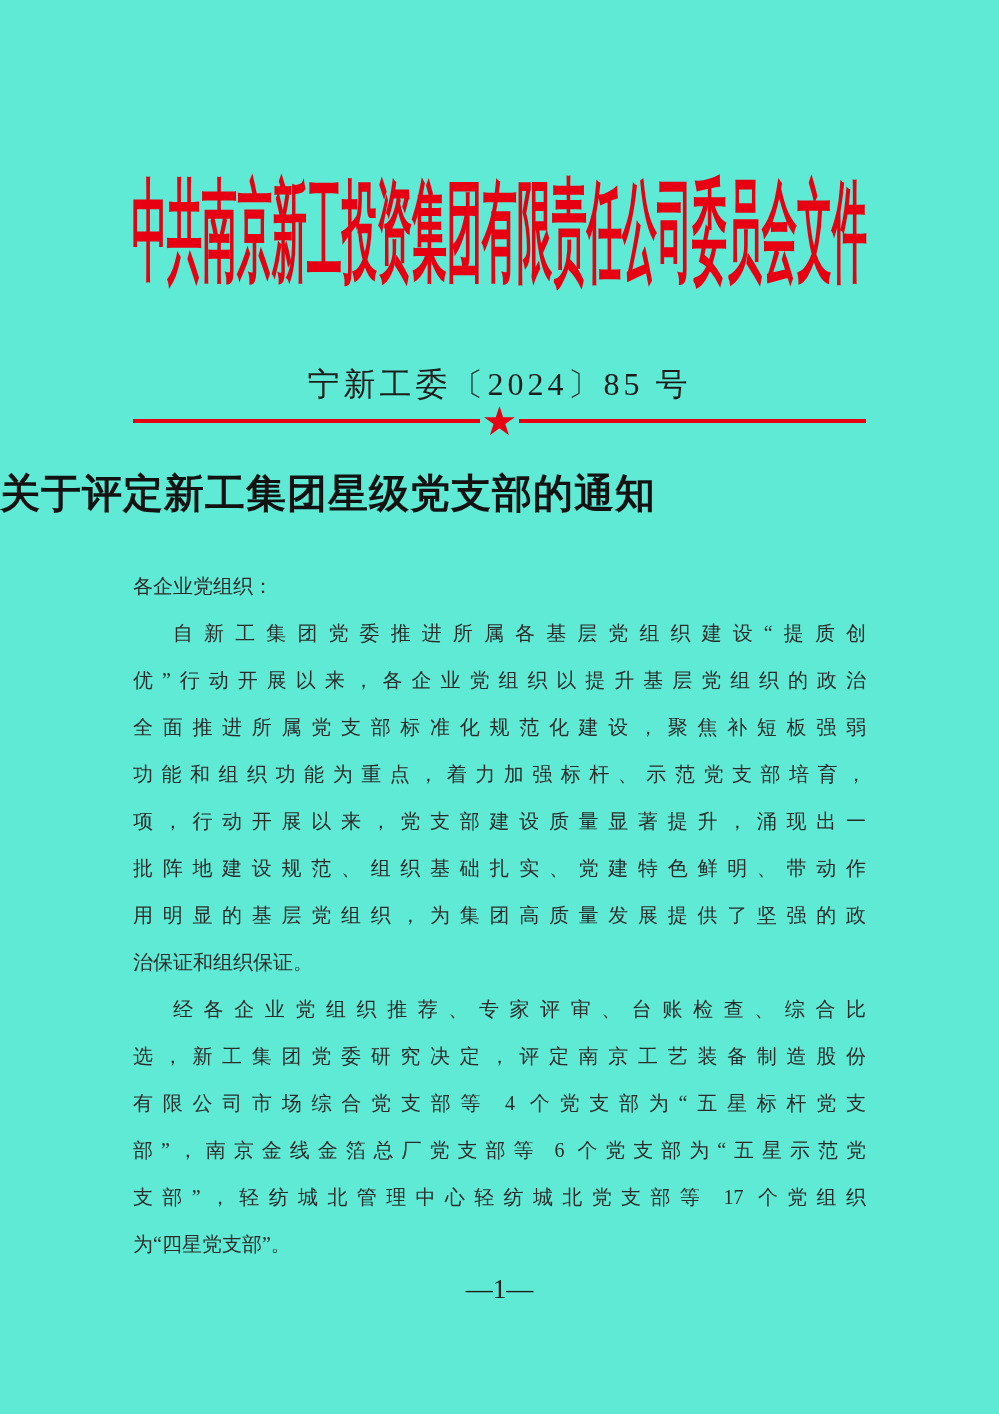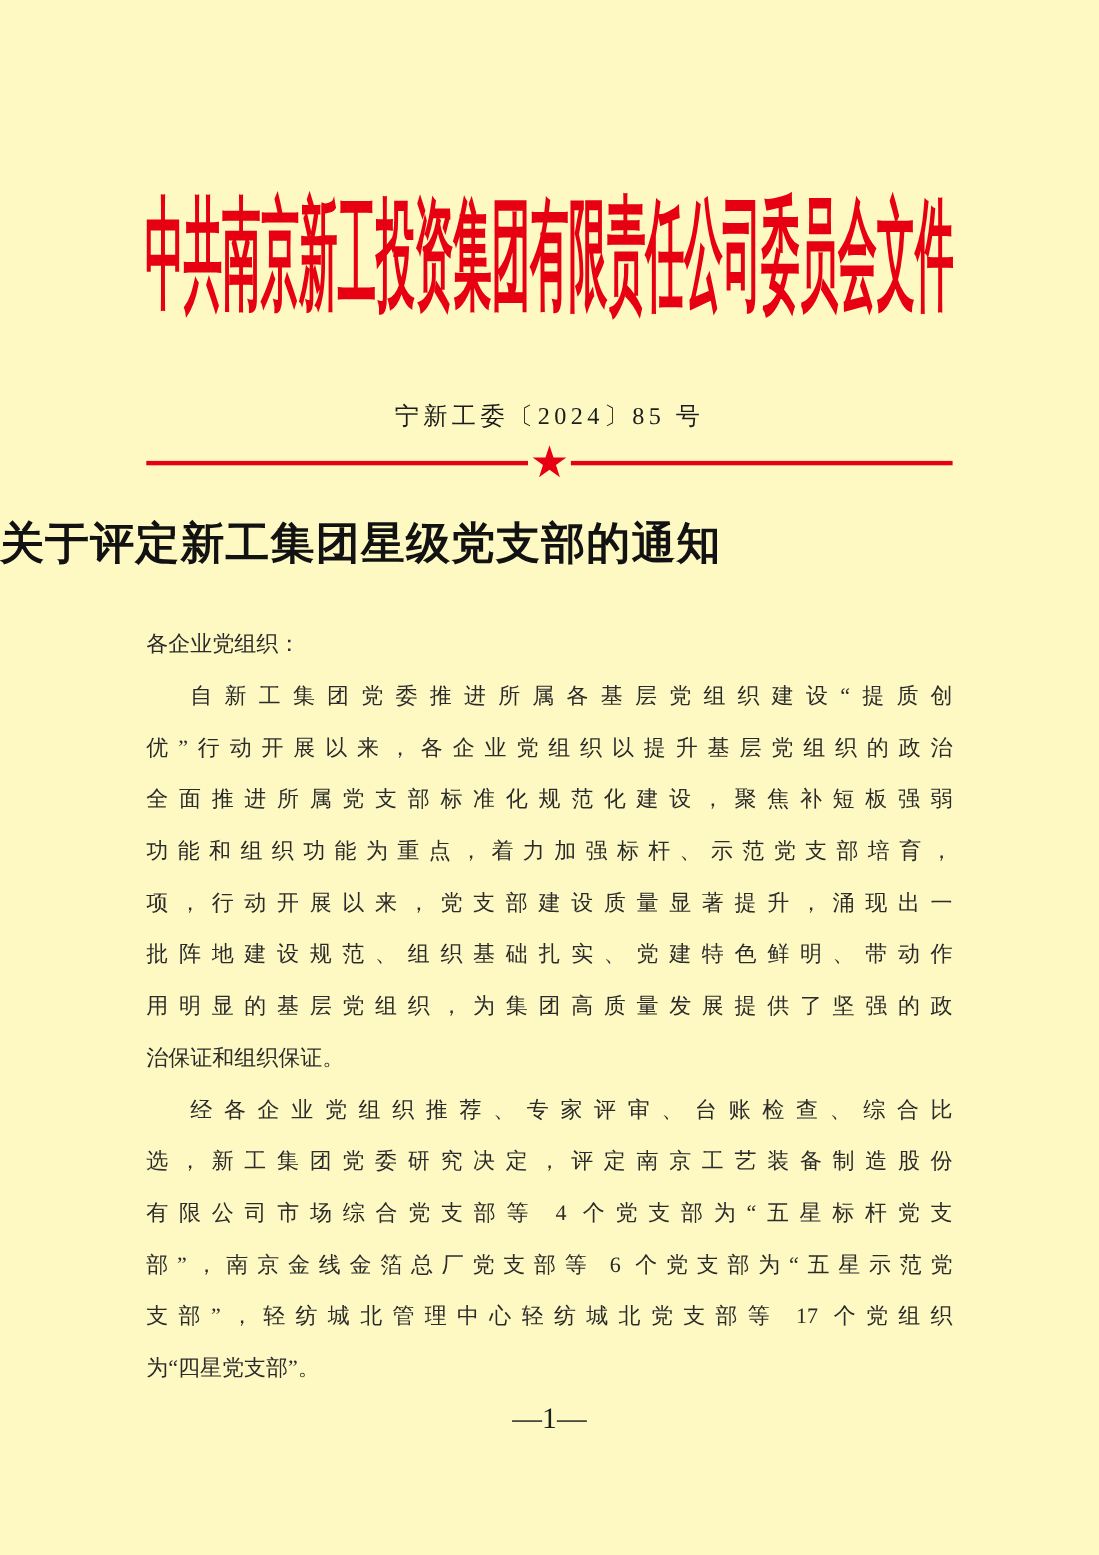--- a/index.html
+++ b/index.html
@@ -1,20 +1,20 @@
 <!DOCTYPE html>
 <html><head>
 <meta charset="utf-8">
 <style>
   html,body{margin:0;padding:0;background:#9a9a9a;}
   .page{
     position:relative;
     width:999px;height:1414px;
     margin:0 auto;
-    background:#fef9c3;
+    background:#5eead4;
     font-family:"Liberation Serif","DejaVu Serif",serif;
     overflow:hidden;
   }
   
   .red-header{
     position:absolute;top:165px;left:0;width:100%;height:135px;
     display:flex;align-items:center;justify-content:center;
   }
   .red-header .stretch{
     display:inline-block;
@@ -23,21 +23,21 @@
     color:#e60012;
     white-space:nowrap;
     transform:scaleY(3.15);
     transform-origin:center center;
     letter-spacing:0px;
   }
   
   .doc-number{
     position:absolute;top:363px;left:0;width:100%;
     text-align:center;
-    font-size:22px;
+    font-size:32px;
     letter-spacing:4px;
     color:#1c1c1c;
   }
   
   .divider{
     position:absolute;top:402px;left:133px;right:133px;height:38px;
     display:flex;align-items:center;
   }
   .divider .seg{flex:1;height:4px;background:#e60012;}
   .divider .star{

